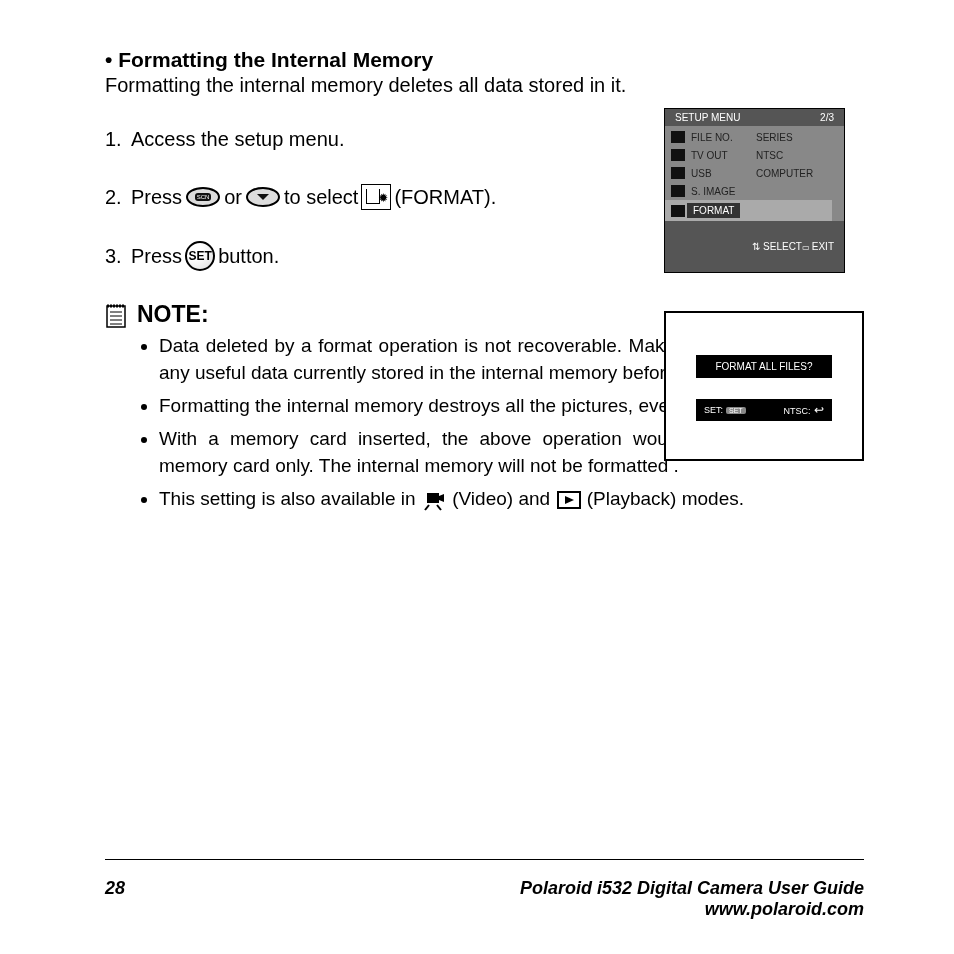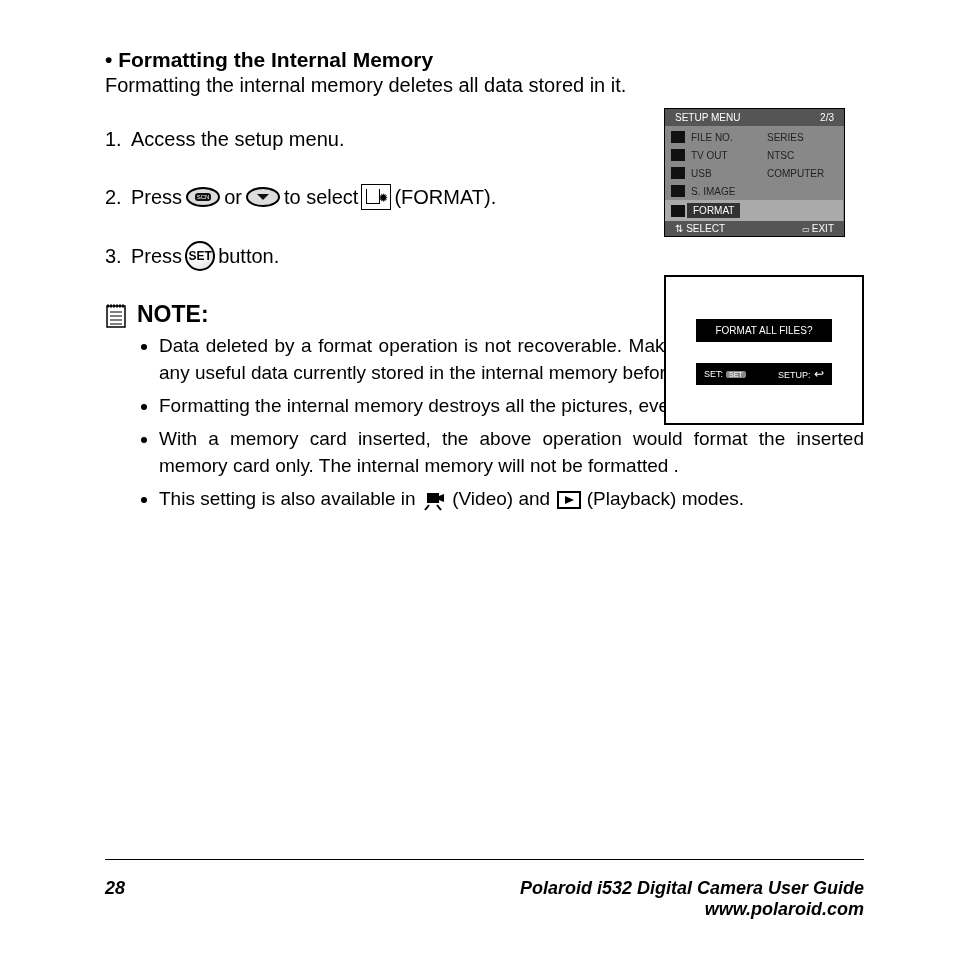--- a/index.html
+++ b/index.html
@@ -36,28 +36,28 @@
     content: "✹"; font-size: 12px; position: absolute; top: -1px; right: 2px;
   }
   .box-format::before {
     content: ""; position: absolute; left: 4px; top: 4px; width: 12px; height: 14px;
     border: 1px solid #000; border-top: none;
   }
 
   .screens { position: absolute; top: 108px; right: 90px; width: 200px; }
   .lcd1 { width: 181px; background: #666; color: #fff; font-size: 10px; font-family: Arial; border: 1px solid #000; }
   .lcd1-head { display: flex; justify-content: space-between; padding: 3px 10px; background: #555; }
-  .lcd1-rows { background: #888; padding: 2px 1px 0 0; }
+  .lcd1-rows { background: #888; padding: 2px 12px 0 0; }
   .lcd1-row { display: flex; align-items: center; padding: 3px 6px; color: #222; font-size: 10px; }
   .lcd1-row .ic { width: 14px; height: 12px; background: #111; margin-right: 6px; }
   .lcd1-row .lbl { flex: 1; }
   .lcd1-row .val { width: 70px; }
   .lcd1-row.sel { background: #aaa; }
   .lcd1-row.sel .lbl { color: #fff; background: #333; padding: 2px 6px; margin-left: -4px; flex: 0 0 auto; }
-  .lcd1-foot { display: flex; justify-content: space-between; padding: 2px 10px; background: #555; font-size: 10px; }
+  .lcd1-foot { display: flex; justify-content: flex-end; padding: 20px 10px; background: #555; font-size: 10px; }
   .lcd1-foot .arrows::before { content: "⇅ "; }
   .lcd1-foot .exit::before { content: "▭ "; font-size: 8px; }
 
   .lcd2 { width: 200px; height: 150px; border: 2px solid #000; margin-top: 38px; position: relative; background: #fff; }
   .lcd2-q { position: absolute; top: 42px; left: 30px; right: 30px; background: #000; color: #fff;
             font-size: 10px; text-align: center; padding: 6px 0; }
   .lcd2-bar { position: absolute; top: 86px; left: 30px; right: 30px; background: #000; color: #fff;
               font-size: 9px; padding: 4px 8px; display: flex; justify-content: space-between; align-items: center; }
   .lcd2-bar .setpill { background: #888; font-size: 7px; padding: 0 3px; border-radius: 2px; margin-left: 3px; }
   .lcd2-bar .ret::after { content: " ↩"; font-size: 12px; }
@@ -153,21 +153,21 @@
     <div class="lcd1-foot">
       <span class="arrows">SELECT</span>
       <span class="exit">EXIT</span>
     </div>
   </div>
 
   <div class="lcd2">
     <div class="lcd2-q">FORMAT ALL FILES?</div>
     <div class="lcd2-bar">
       <span><span>SET:</span><span class="setpill">SET</span></span>
-      <span class="ret">SETUP:</span>
+      <span class="ret">NTSC:</span>
     </div>
   </div>
 </div>
 
 <div class="note-block">
   <span class="note-icon">
     <svg width="22" height="26">
         <rect x="2" y="3" width="18" height="21" fill="none" stroke="#000" stroke-width="1.5"></rect>
         <line x1="2" y1="3" x2="20" y2="3" stroke="#000" stroke-width="3" stroke-dasharray="2,1"></line>
         <line x1="5" y1="9" x2="17" y2="9" stroke="#000"></line>

